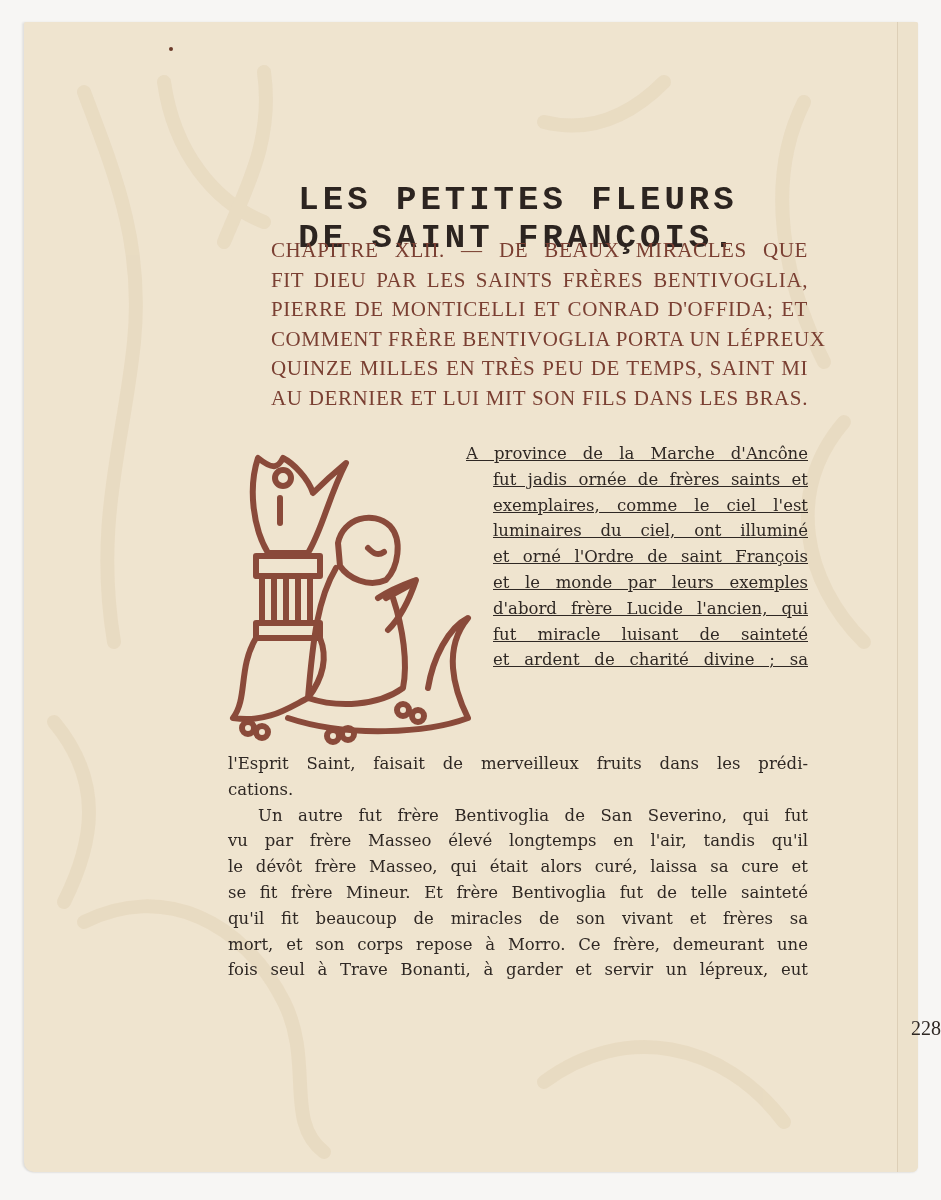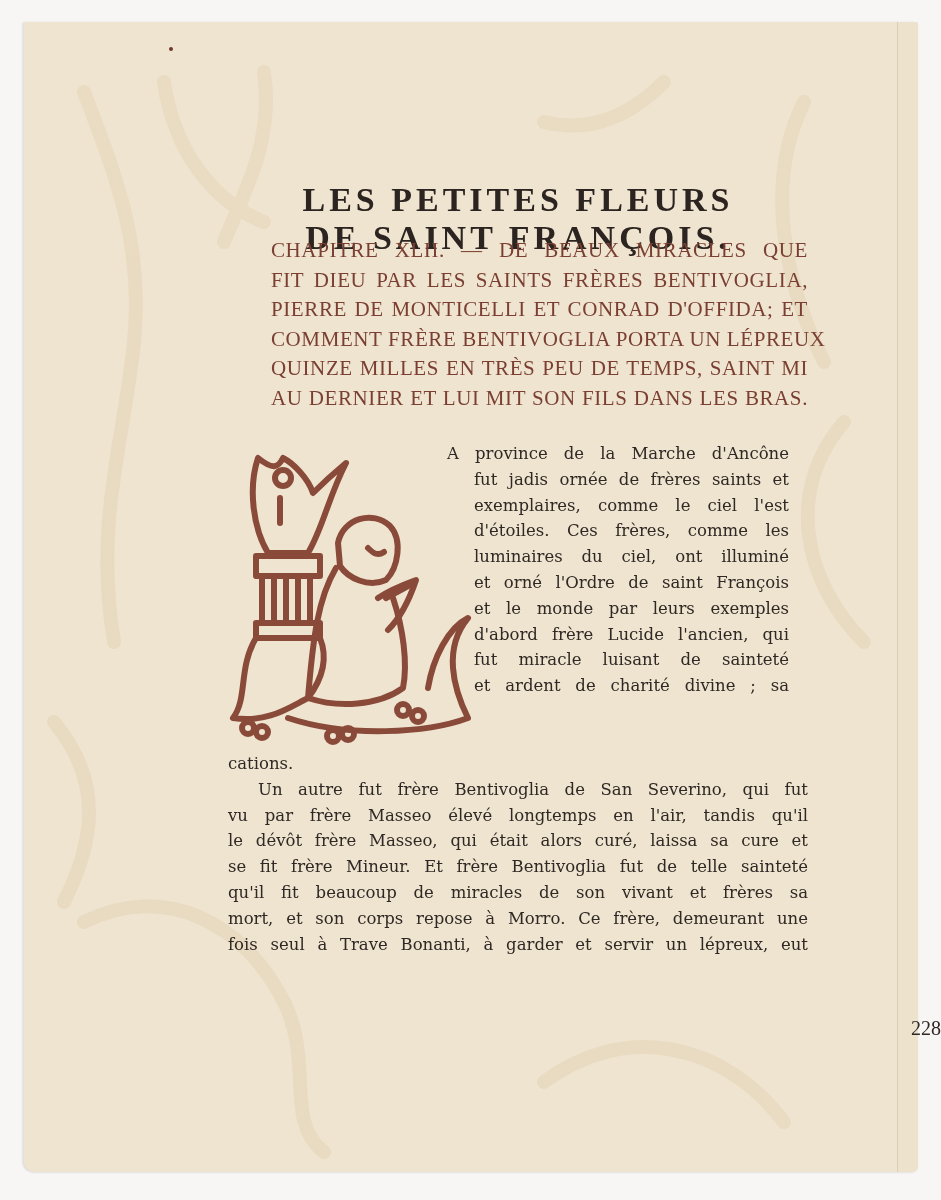--- a/index.html
+++ b/index.html
@@ -21,40 +21,40 @@
     background: #ede2cc;
   }
   .watermark { position: absolute; left: 0; top: 0; width: 100%; height: 100%; opacity: 0.5; }
   .pin {
     position: absolute; left: 145px; top: 25px; width: 4px; height: 4px; border-radius: 50%;
     background: #6b3a2a;
   }
   .title {
     position: absolute; left: 228px; top: 158px; width: 580px;
     text-align: center; color: #2c2420;
-    font-family: Liberation Serif, serif;
+    font-family: Liberation Mono, monospace;
     font-size: 34px; letter-spacing: 4px; line-height: 38px; font-weight: bold;
   }
   .title .line { display: block; }
   .chapter {
     position: absolute; left: 228px; top: 236px; width: 580px;
     color: #7a3f32;
     font-family: "Liberation Serif", "DejaVu Serif", serif;
     font-size: 21px; line-height: 29.5px; letter-spacing: 0.6px;
     text-align: justify;
   }
   .chapter .line { display: block; text-align-last: justify; white-space: nowrap; margin-left: 43px; }
   .body-text {
     color: #2f2824;
     font-family: "DejaVu Serif", "Liberation Serif", serif;
     font-size: 16.5px; line-height: 25.8px;
   }
   .body-text .line { display: block; white-space: nowrap; text-align: justify; text-align-last: justify; }
   .body-text .line.last { text-align-last: left; }
-  .wrap-block { position: absolute; left: 474px; top: 441px; width: 315px; }
+  .wrap-block { position: absolute; left: 493px; top: 441px; width: 315px; text-decoration: underline; }
   .wrap-block .first { margin-left: -27px; }
   .full-block { position: absolute; left: 228px; top: 751px; width: 580px; }
   .full-block .indent { text-indent: 30px; }
   .initial {
     position: absolute; left: 228px; top: 448px; width: 260px; height: 300px;
   }
   .page-number {
     position: absolute; left: 0; width: 100%; top: 1017px; text-align: right;
     color: #2f2824; font-family: "Liberation Serif", "DejaVu Serif", serif; font-size: 20px;
   }
@@ -126,30 +126,30 @@
     <circle cx="120" cy="286" r="6"></circle>
       <circle cx="175" cy="262" r="6"></circle>
       <circle cx="190" cy="268" r="6"></circle>
   </g>
 </svg>
 
 <div class="wrap-block body-text">
   <span class="line first">A province de la Marche d'Ancône</span>
   <span class="line">fut jadis ornée de frères saints et</span>
   <span class="line">exemplaires, comme le ciel l'est</span>
-  <span class="line">d'étoiles. Ces frères, comme les</span>
   <span class="line">luminaires du ciel, ont illuminé</span>
   <span class="line">et orné l'Ordre de saint François</span>
   <span class="line">et le monde par leurs exemples</span>
   <span class="line">d'abord frère Lucide l'ancien, qui</span>
   <span class="line">fut miracle luisant de sainteté</span>
   <span class="line">et ardent de charité divine ; sa</span>
 </div>
 
 <div class="full-block body-text">
+  <span class="line">l'Esprit Saint, faisait de merveilleux fruits dans les prédi-</span>
   <span class="line last">cations.</span>
   <span class="line indent">Un autre fut frère Bentivoglia de San Severino, qui fut</span>
   <span class="line">vu par frère Masseo élevé longtemps en l'air, tandis qu'il</span>
   <span class="line">le dévôt frère Masseo, qui était alors curé, laissa sa cure et</span>
   <span class="line">se fit frère Mineur. Et frère Bentivoglia fut de telle sainteté</span>
   <span class="line">qu'il fit beaucoup de miracles de son vivant et frères sa</span>
   <span class="line">mort, et son corps repose à Morro. Ce frère, demeurant une</span>
   <span class="line">fois seul à Trave Bonanti, à garder et servir un lépreux, eut</span>
 </div>
 

